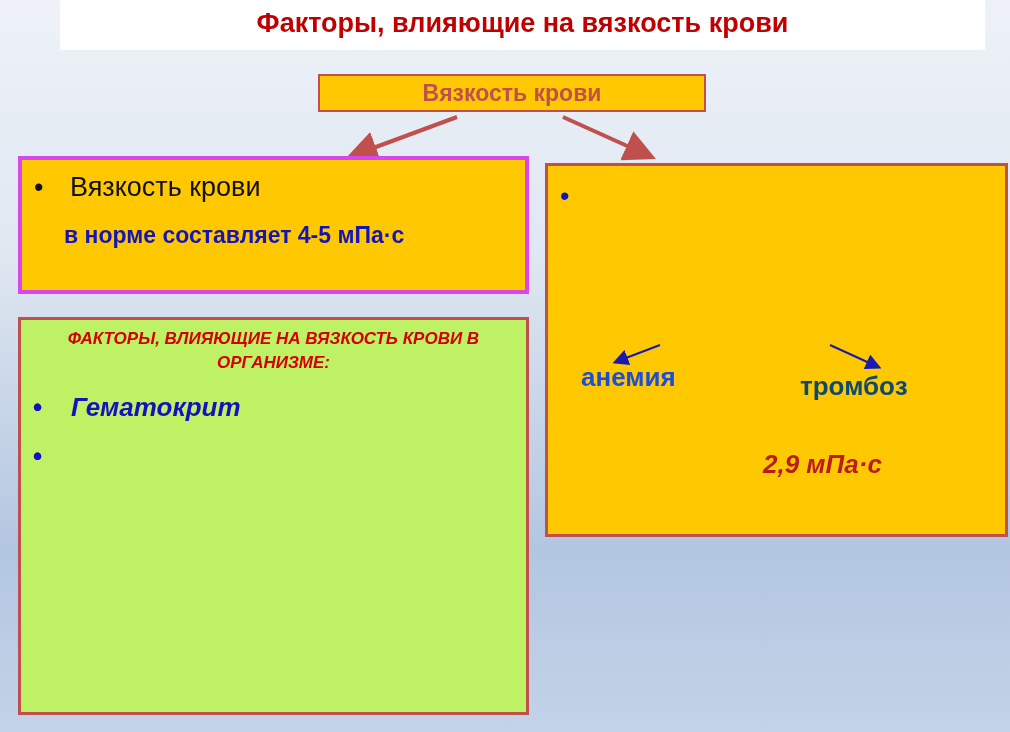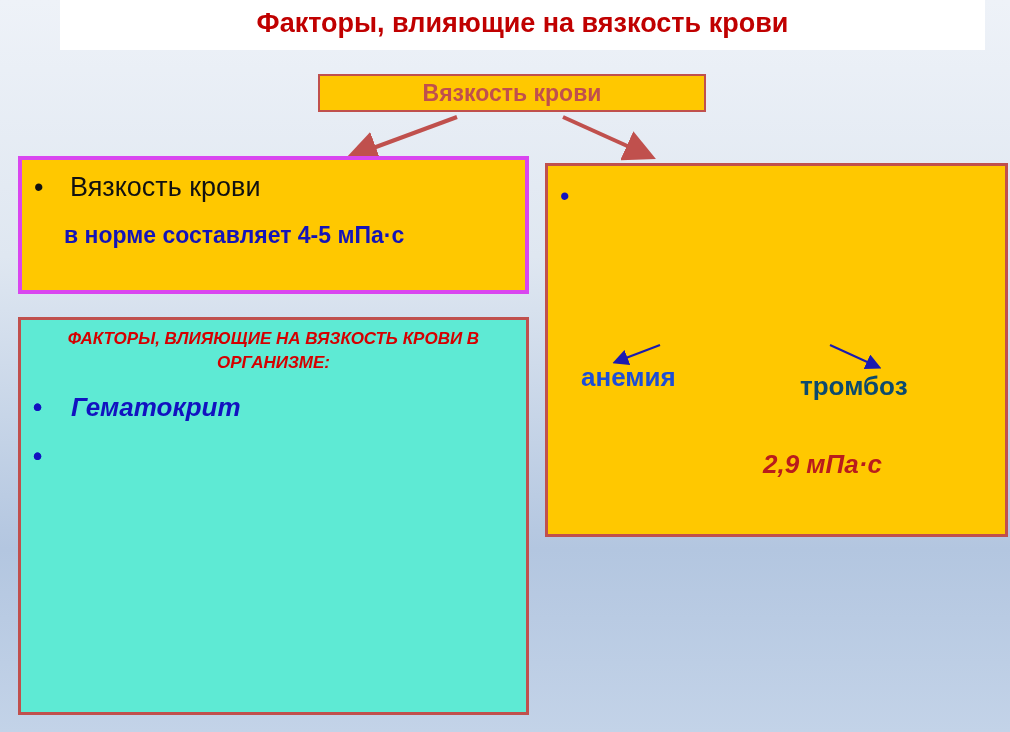--- a/index.html
+++ b/index.html
@@ -32,21 +32,21 @@
   }
   .box-left-top .bullet-line {
     position:absolute; left:12px; top:12px; font-size:27px; color:#111;
   }
   .box-left-top .bullet-line .dot { display:inline-block; width:36px; }
   .box-left-top .norm {
     position:absolute; left:10px; top:62px; font-size:23px; font-weight:bold; color:#1414b8;margin-left:32px;
   }
   .box-left-bottom {
     position:absolute; left:18px; top:317px; width:511px; height:398px;
-    background:#5eead4; border:3px solid #c0504d; box-sizing:border-box;
+    background:#bef264; border:3px solid #c0504d; box-sizing:border-box;
   }
   .box-left-bottom .heading {
     text-align:center; color:#d40000; font-weight:bold; font-style:italic;
     font-size:17px; line-height:24px; margin:7px 14px 0 14px;
   }
   .factors { list-style:none; margin:12px 0 0 0; padding:0; }
   .factors li {
     position:relative; padding-left:50px; padding-right:10px;
     color:#1212c0; font-weight:bold; font-style:italic; font-size:26px;
     line-height:40px; margin-bottom:9px; text-align:justify;

